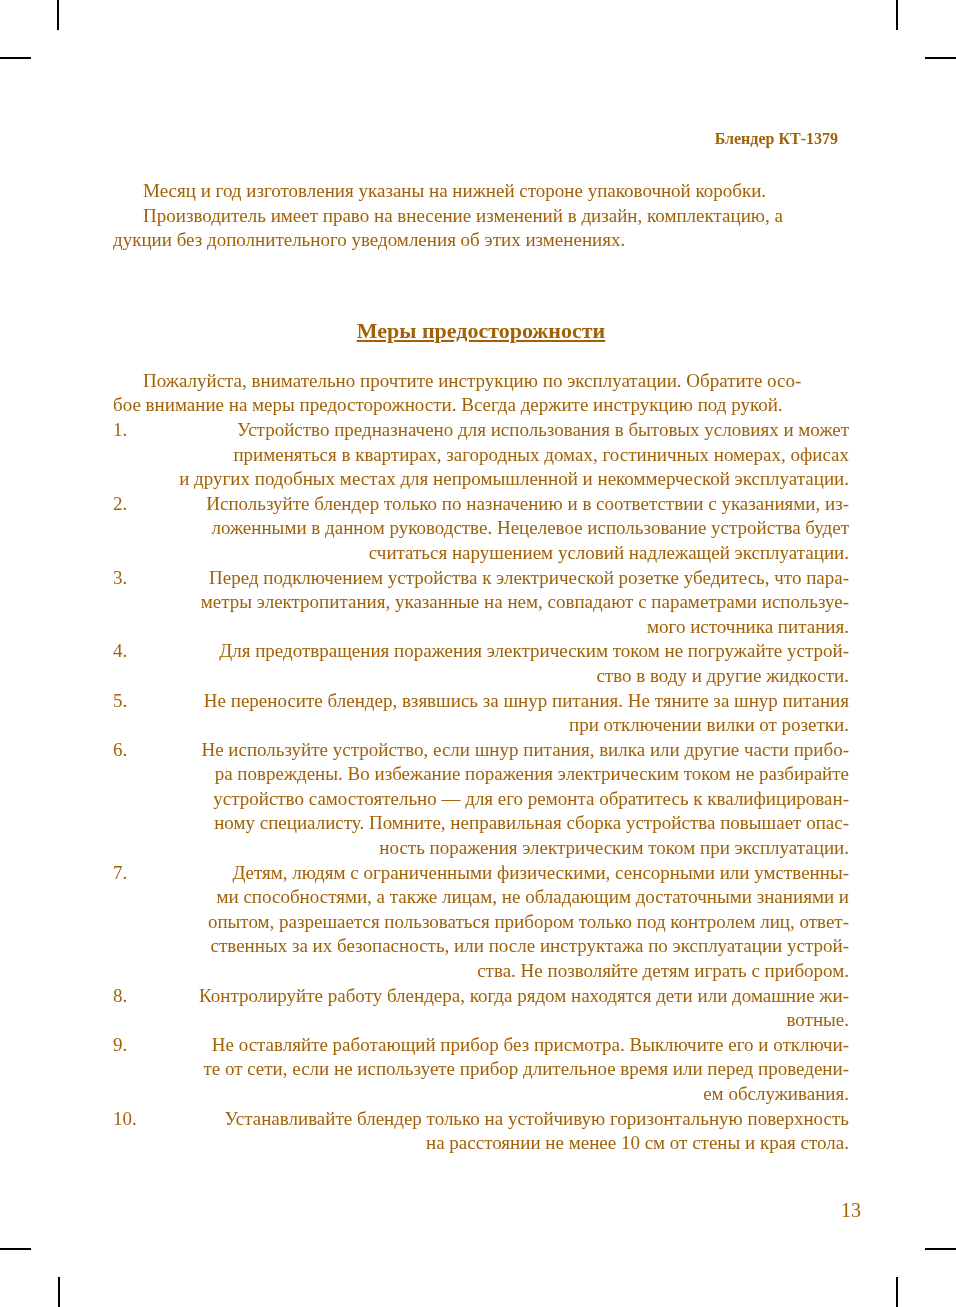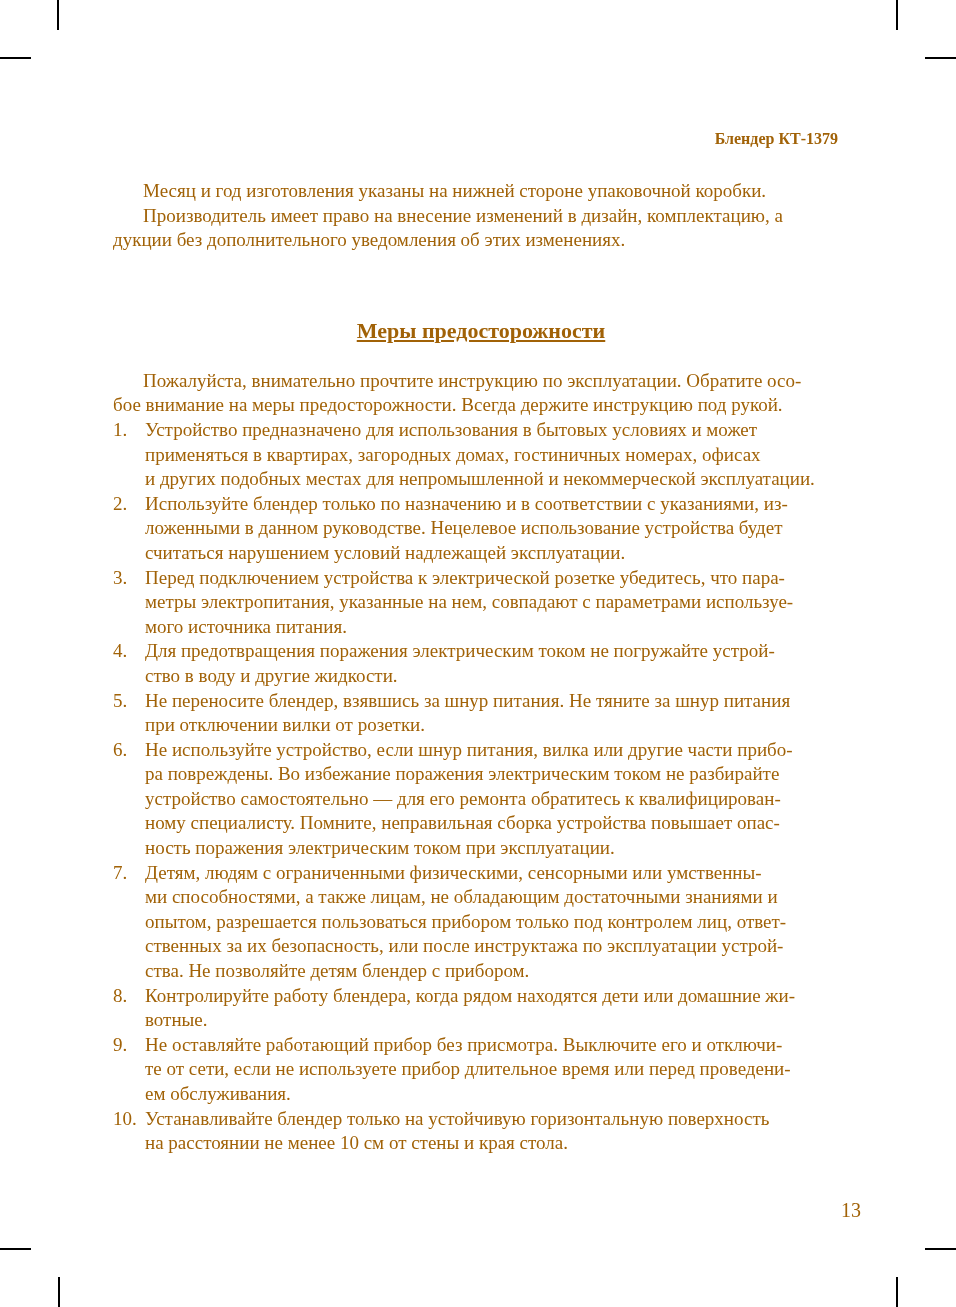--- a/index.html
+++ b/index.html
@@ -53,21 +53,21 @@
     font-size: 22px;
     line-height: 26px;
     font-weight: bold;
     margin: 65px 0 25px 0;
     text-decoration: underline;
   }
 
   ol.safety-list { list-style: none; margin: 0; padding: 0; }
   .item { display: flex; }
   .item .num { flex: 0 0 32px; }
-  .item .body { flex: 1 1 auto; min-width: 0; }
+  .item .body { flex: 1 1 auto; min-width: 0; text-align: right; }
 
   .page-number {
     position: absolute;
     left: 841px;
     top: 1201px;
     font-size: 20px;
     line-height: 18px;
     font-family: Liberation Serif, serif;
   }
 </style>
@@ -156,21 +156,21 @@
             <div class="line">ность поражения электрическим током при эксплуатации.</div>
           </div>
         </li>
         <li class="item">
           <span class="num">7.</span>
           <div class="body">
             <div class="line">Детям, людям с ограниченными физическими, сенсорными или умственны-</div>
             <div class="line">ми способностями, а также лицам, не обладающим достаточными знаниями и</div>
             <div class="line">опытом, разрешается пользоваться прибором только под контролем лиц, ответ-</div>
             <div class="line">ственных за их безопасность, или после инструктажа по эксплуатации устрой-</div>
-            <div class="line">ства. Не позволяйте детям блендер с прибором.</div>
+            <div class="line">ства. Не позволяйте детям играть с прибором.</div>
           </div>
         </li>
         <li class="item">
           <span class="num">8.</span>
           <div class="body">
             <div class="line">Контролируйте работу блендера, когда рядом находятся дети или домашние жи-</div>
             <div class="line">вотные.</div>
           </div>
         </li>
         <li class="item">

